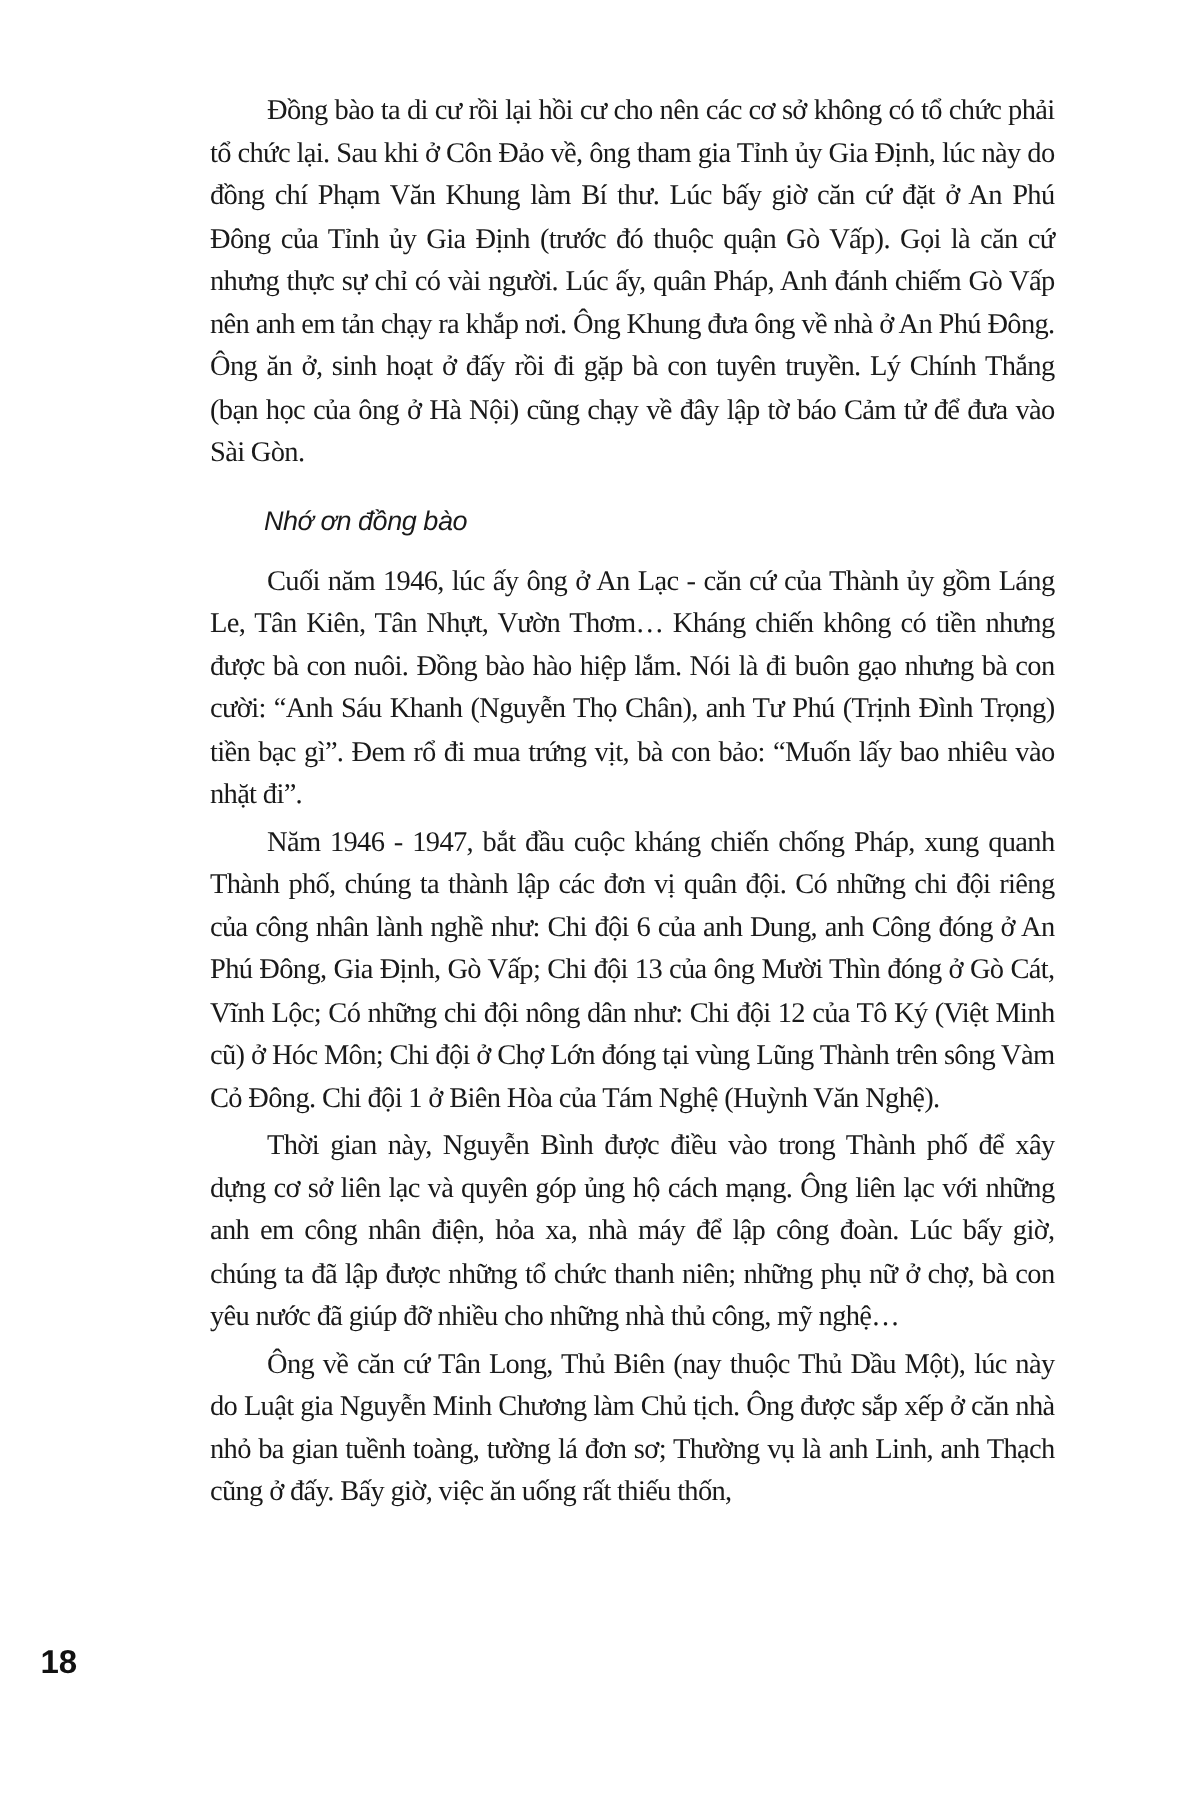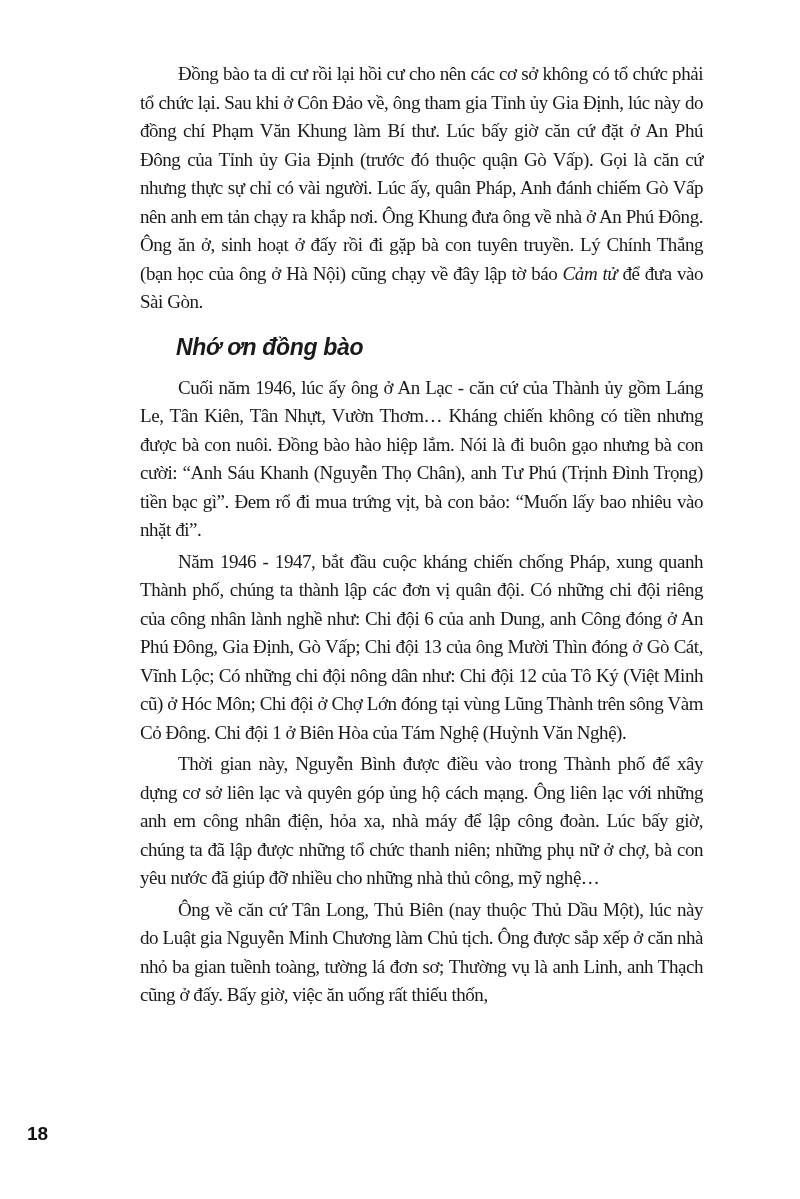--- a/index.html
+++ b/index.html
@@ -25,37 +25,36 @@
   .body-para {
     font-size: 19px;
     line-height: 28.5px;
     letter-spacing: -0.45px;
     text-align: justify;
     text-indent: 38px;
     margin: 0 0 3px 0;
   }
   .section-heading {
     font-family: "Liberation Sans", sans-serif;
-    font-weight: bold;
+    font-weight: normal;
     font-style: italic;
-    font-size: 23px;
+    font-size: 18px;
     line-height: 28px;
     letter-spacing: -0.3px;
     margin: 16px 0 13px 36px;
   }
   .italic-run {
-    font-style: italic;
   }
   .page-number {
     position: absolute;
     left: 27px;
-    top: 1123px;
+    top: 1095px;
     font-family: "Liberation Sans", sans-serif;
     font-weight: bold;
-    font-size: 19px;
+    font-size: 22px;
     color: #111111;
   }
 </style>
 </head>
 <body>
 
 <div class="book-page">
 
   <div class="text-column">
 

